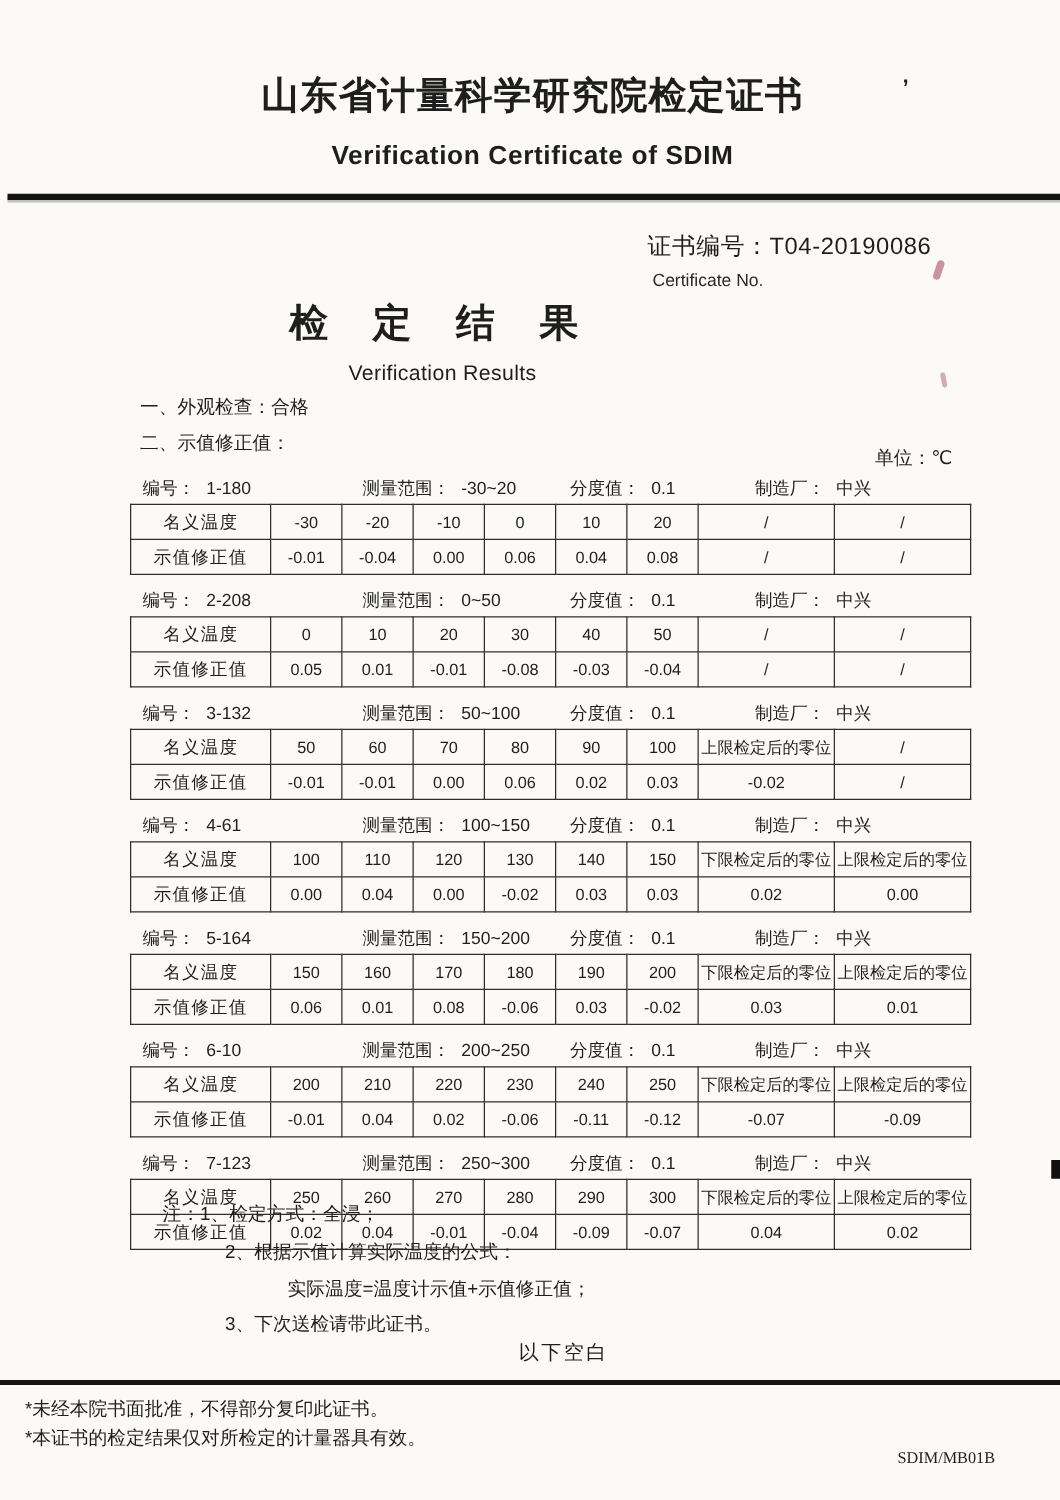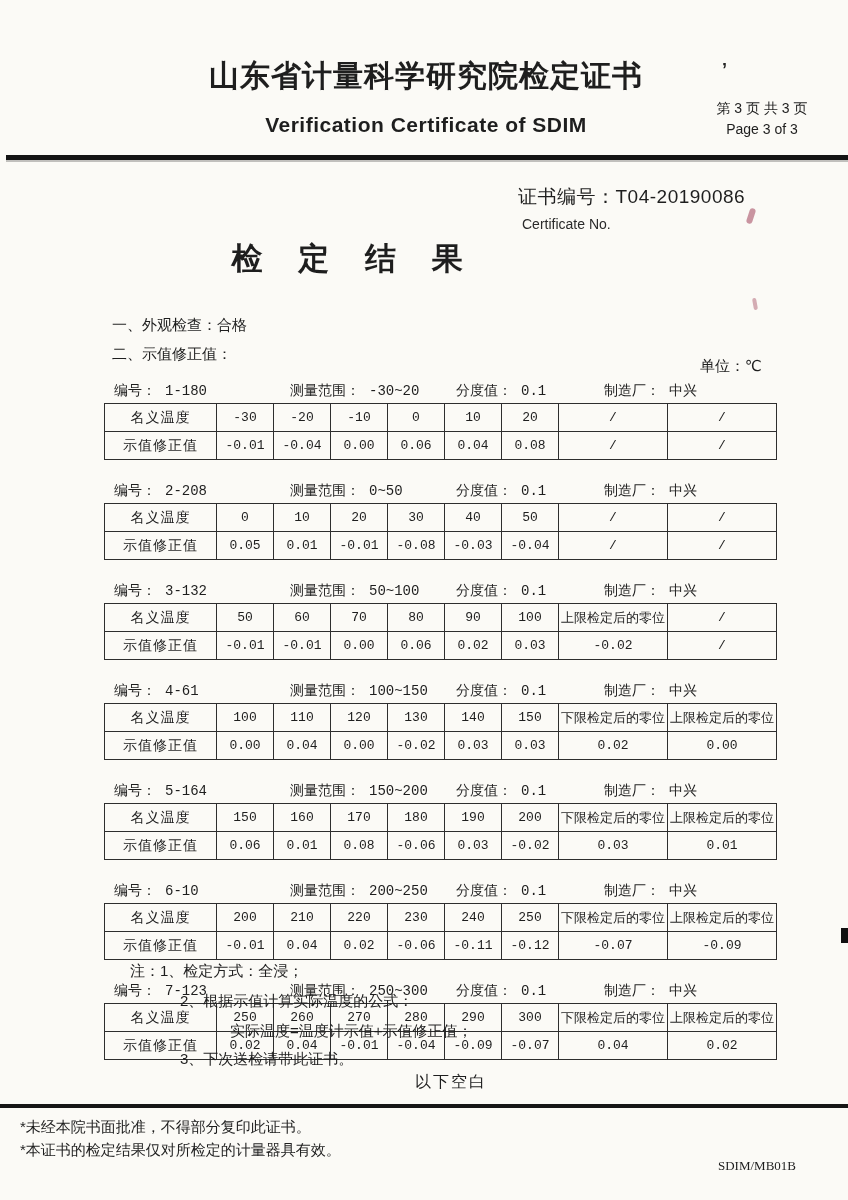--- a/index.html
+++ b/index.html
@@ -23,21 +23,21 @@
   
   .results-title{position:absolute;left:0;top:238px;width:708px;text-align:center;}
   .results-cn{font-family:"Liberation Serif","DejaVu Serif",serif;font-weight:bold;font-size:31px;letter-spacing:14px;}
   .results-en{font-size:17px;margin-top:9px;letter-spacing:.3px;}
   
   .item-1{position:absolute;left:112px;top:316px;font-size:15px;}
   .item-2{position:absolute;left:112px;top:345px;font-size:15px;}
   .unit-line{position:absolute;left:700px;top:357px;font-size:15px;}
   
   .tables{position:absolute;left:104px;top:378px;width:672px;}
-  .table-block{margin-bottom:18px;font-family:Liberation Mono, monospace;}
+  .table-block{margin-bottom:8px;}
   .meta-line{display:flex;align-items:center;height:25px;font-size:14px;white-space:nowrap;}
   .meta-id{width:176px;padding-left:10px;}
   .meta-range{width:166px;}
   .meta-div{width:148px;}
   .meta-mfr{flex:1;}
   .meta-line b{font-weight:normal;}
   .meta-line .v{margin-left:9px;}
   table.meas{border-collapse:collapse;table-layout:fixed;width:672px;}
   table.meas td{border:1.5px solid #2e2e2e;height:27px;text-align:center;font-size:13px;padding:0 1px;overflow:hidden;white-space:nowrap;}
   table.meas td.rowlab{font-size:14px;letter-spacing:1px;}
@@ -63,36 +63,33 @@
 <body>
 
 <div class="page">
 
 
   <div class="title-block">
     <div class="title-cn">山东省计量科学研究院检定证书</div>
     <div class="title-en">Verification Certificate of SDIM</div>
   </div>
 
-  <div class="page-info">
-    <div>第 3 页  共 3 页</div>
-    <div>Page 3  of 3</div>
-  </div>
 
   <div class="rule-top"></div>
 
   <div class="cert-block">
     <div class="cert-line">
       <span>证书编号：</span><span>T04-20190086</span>
     </div>
     <div class="cert-en">Certificate No.</div>
   </div>
 
   <div class="results-title">
     <div class="results-cn">检 定 结 果</div>
+    <div class="results-en">Verification Results</div>
   </div>
 
   <div class="item-1">一、外观检查：合格</div>
   <div class="item-2">二、示值修正值：</div>
   <div class="unit-line">单位：℃</div>
 
   <div class="tables">
     <div class="table-block">
       <div class="meta-line">
         <span class="meta-id"><b>编号：</b><span class="v">1-180</span></span>

